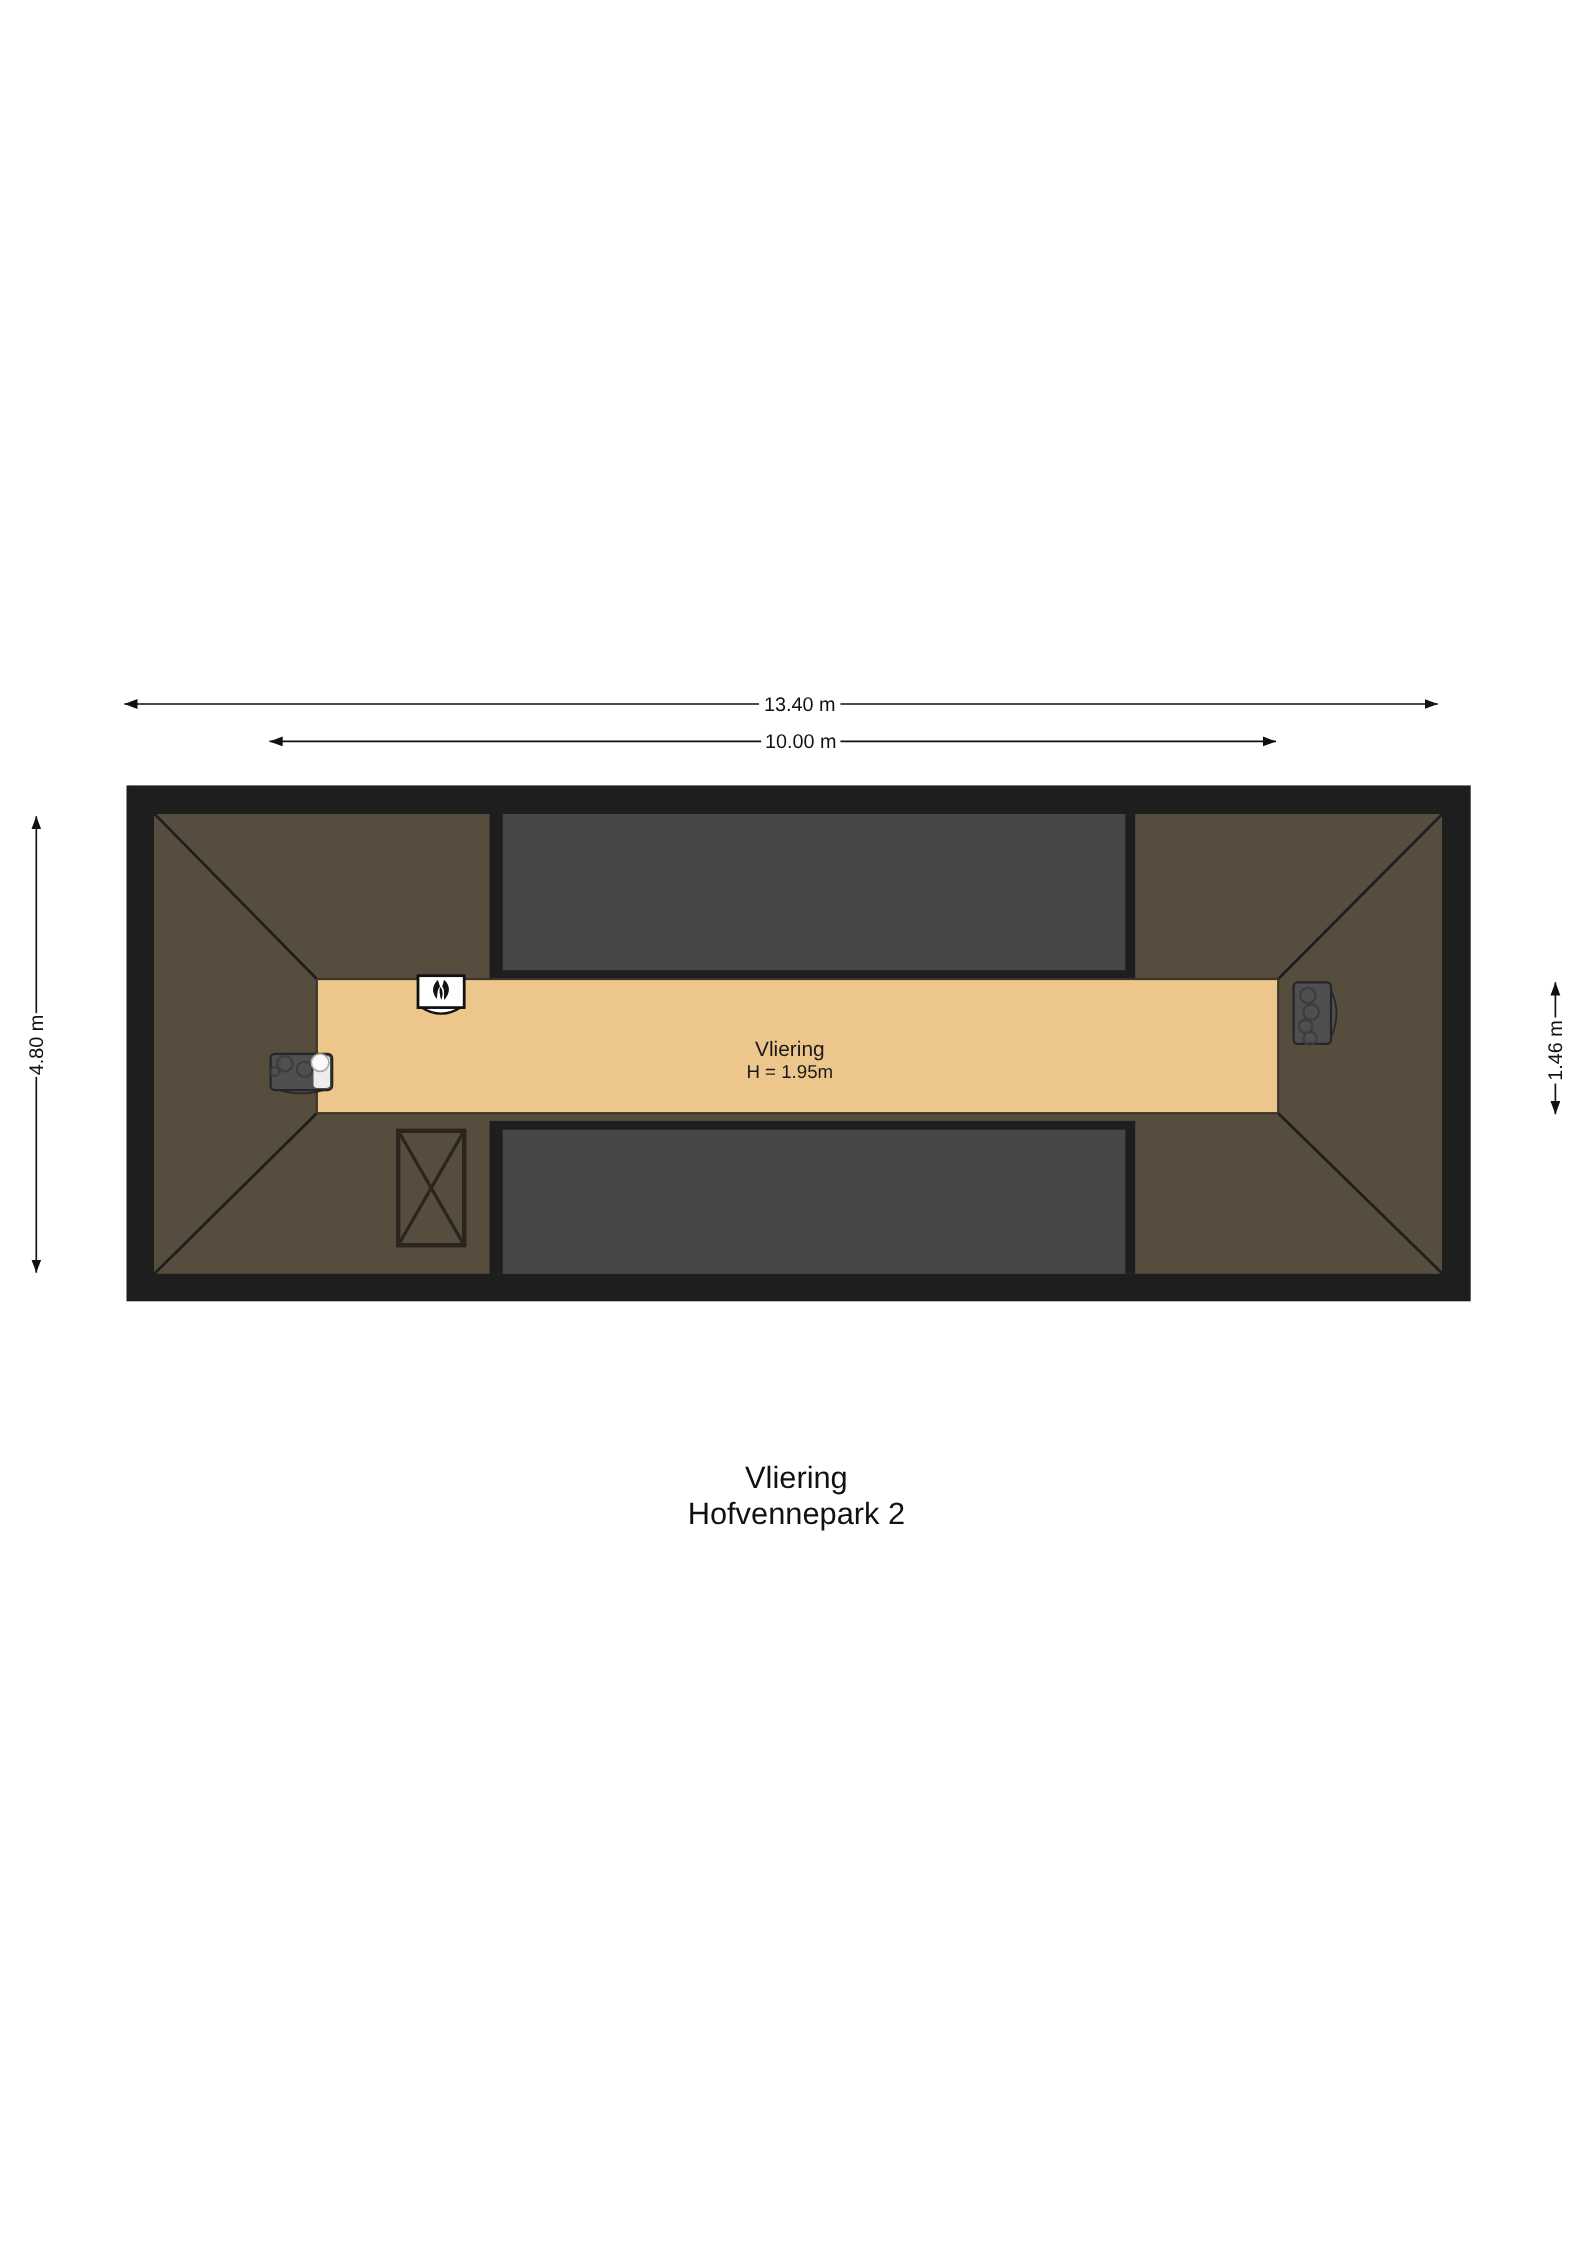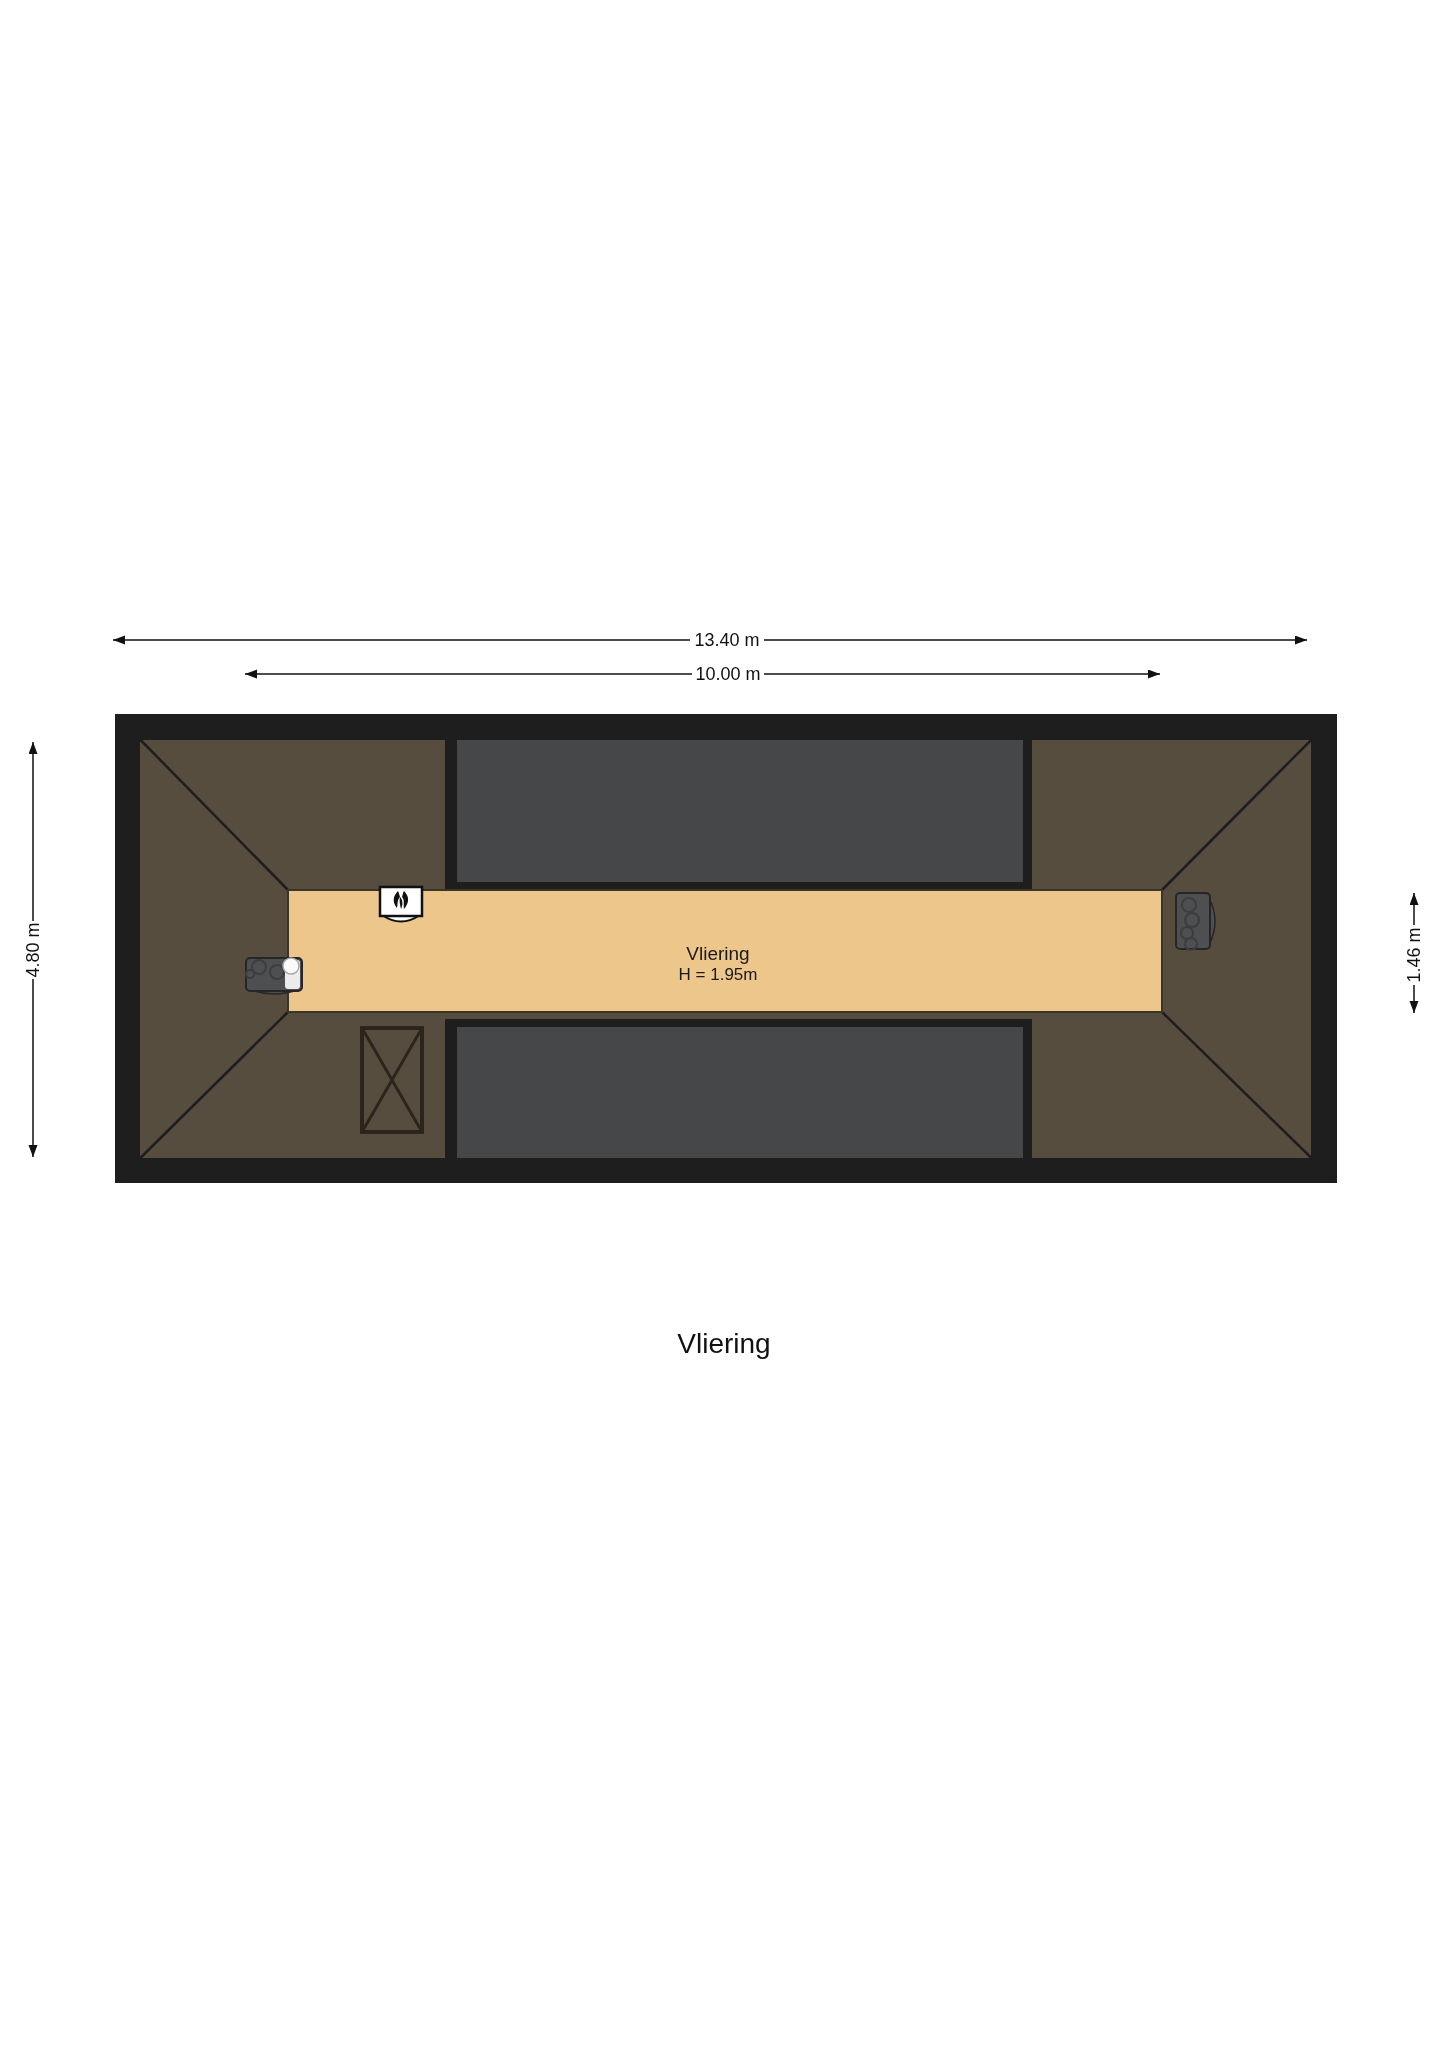--- a/index.html
+++ b/index.html
@@ -128,14 +128,15 @@
 
     <g>
       <rect class="hatch" x="362" y="1028" width="60" height="104"></rect>
       <line class="hatch-x" x1="362" y1="1028" x2="422" y2="1132"></line>
       <line class="hatch-x" x1="422" y1="1028" x2="362" y2="1132"></line>
     </g>
   </svg>
 
   <div class="title-block">
     <div>Vliering</div>
+    <div>Hofvennepark 2</div>
   </div>
 </div>
 
 </body></html>

